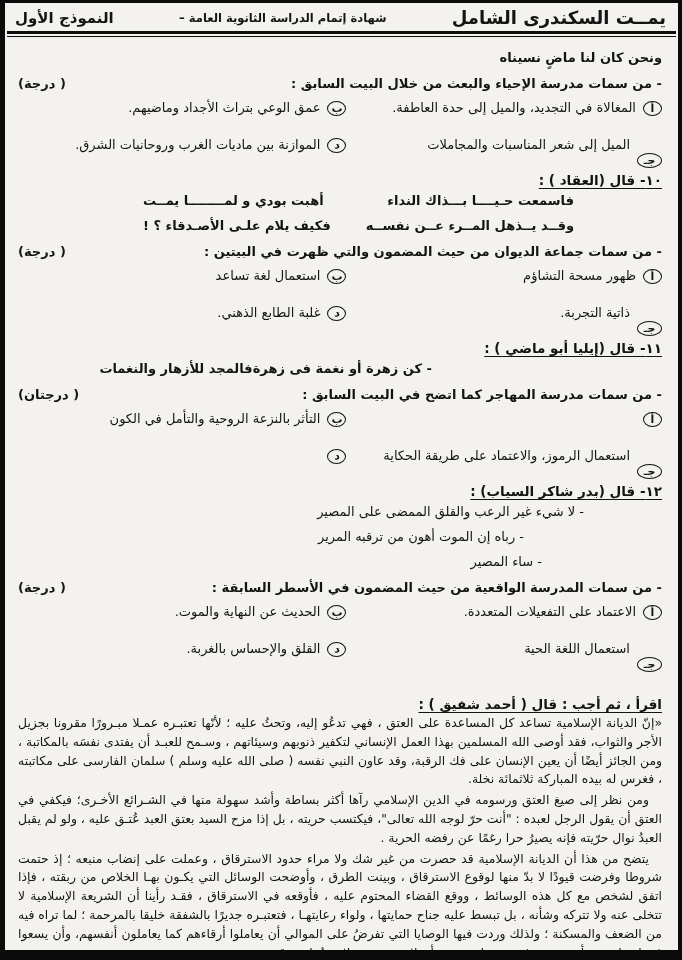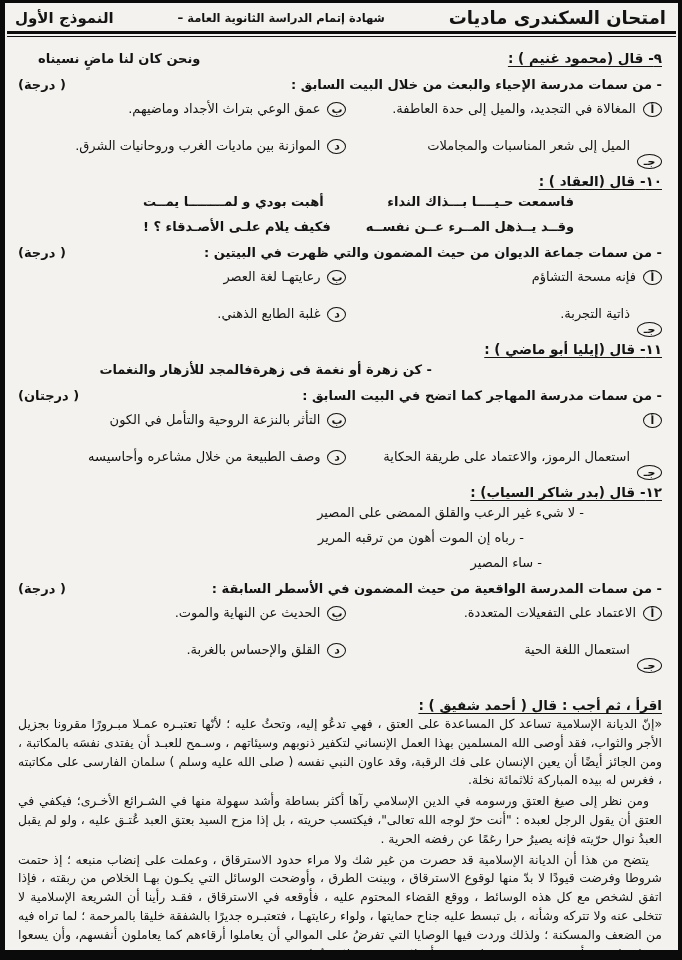--- a/index.html
+++ b/index.html
@@ -62,32 +62,31 @@
   .page-num { width:52px; margin:8px auto 0; transform:translateX(31px);
               border:2.5px solid #141414; border-radius:9px; text-align:center;
               font-weight:bold; font-size:13px; padding:3px 0; background:#f3f2ee; }
 </style>
 </head>
 <body>
 
 <div class="page">
 
   <div class="hdr">
-    <span class="hdr-title">امتحان السكندرى ماديات</span>
+    <span class="hdr-title">يمــت السكندرى الشامل</span>
     <span class="hdr-sub">شهادة إتمام الدراسة الثانوية العامة –</span>
     <span class="hdr-model">النموذج الأول</span>
   </div>
   <div class="rule-thick"></div>
   <div class="rule-thin"></div>
 
   <div class="content">
 
     <div class="qblock">
       <div class="q9-line">
-        <span class="q-title">٩- قال (محمود غنيم ) :</span>
         <span class="verse">ونحن كان لنا ماضٍ نسيناه</span>
       </div>
       <div class="stem-row">
         <span class="stem">- من سمات مدرسة الإحياء والبعث من خلال البيت السابق :</span>
         <span class="mark">( درجة)</span>
       </div>
       <div class="options">
         <div class="opt">
           <span class="opt-letter">أ</span>
           <span class="opt-text">المغالاة في التجديد، والميل إلى حدة العاطفة.</span>
@@ -117,25 +116,25 @@
         <span class="verse">وقــد يــذهل المــرء عــن نفســه</span>
         <span class="verse">فكيف يلام علـى الأصـدقاء ؟ !</span>
       </div>
       <div class="stem-row">
         <span class="stem">- من سمات جماعة الديوان من حيث المضمون والتي ظهرت في البيتين :</span>
         <span class="mark">( درجة)</span>
       </div>
       <div class="options">
         <div class="opt">
           <span class="opt-letter">أ</span>
-          <span class="opt-text">فإنه مسحة التشاؤم</span>
-        </div>
-        <div class="opt">
-          <span class="opt-letter">ب</span>
-          <span class="opt-text">رعايتهـا لغة العصر</span>
+          <span class="opt-text">ظهور مسحة التشاؤم</span>
+        </div>
+        <div class="opt">
+          <span class="opt-letter">ب</span>
+          <span class="opt-text">استعمال لغة تساعد</span>
         </div>
         <div class="opt">
           <span class="opt-letter wide">جـ</span>
           <span class="opt-text">ذاتية التجربة.</span>
         </div>
         <div class="opt">
           <span class="opt-letter">د</span>
           <span class="opt-text">غلبة الطابع الذهني.</span>
         </div>
       </div>
@@ -158,21 +157,20 @@
         <div class="opt">
           <span class="opt-letter">ب</span>
           <span class="opt-text">التأثر بالنزعة الروحية والتأمل في الكون</span>
         </div>
         <div class="opt">
           <span class="opt-letter wide">جـ</span>
           <span class="opt-text">استعمال الرموز، والاعتماد على طريقة الحكاية</span>
         </div>
         <div class="opt">
           <span class="opt-letter">د</span>
-          <span class="opt-text">وصف الطبيعة من خلال مشاعره وأحاسيسه</span>
         </div>
       </div>
     </div>
 
     <div class="qblock">
       <div class="q-title">١٢- قال (بدر شاكر السياب) :</div>
       <div class="free-verse fv0">- لا شيء غير الرعب والقلق الممضى على المصير</div>
       <div class="free-verse fv2">- رباه إن الموت أهون من ترقبه المرير</div>
       <div class="free-verse fv1">- ساء المصير</div>
       <div class="stem-row">

